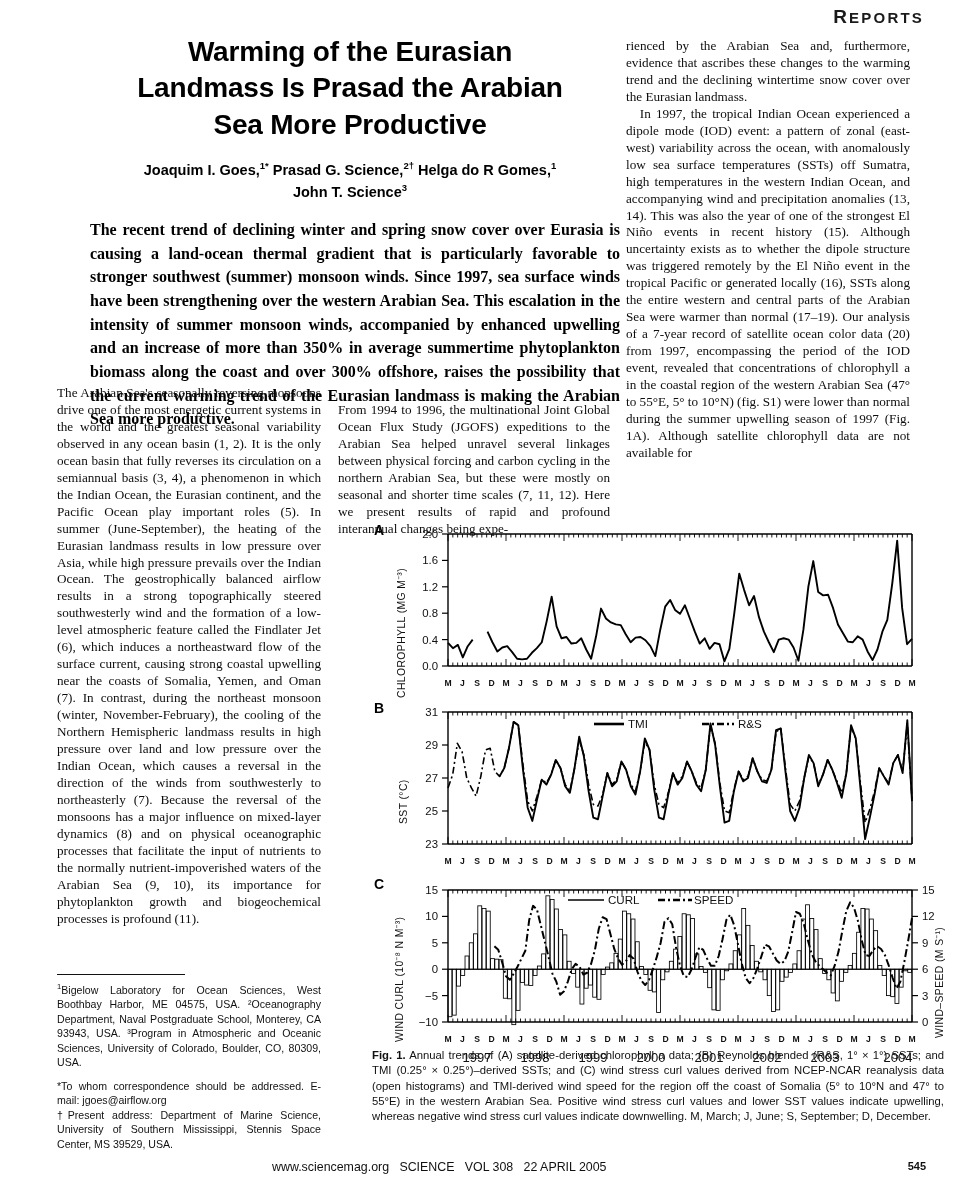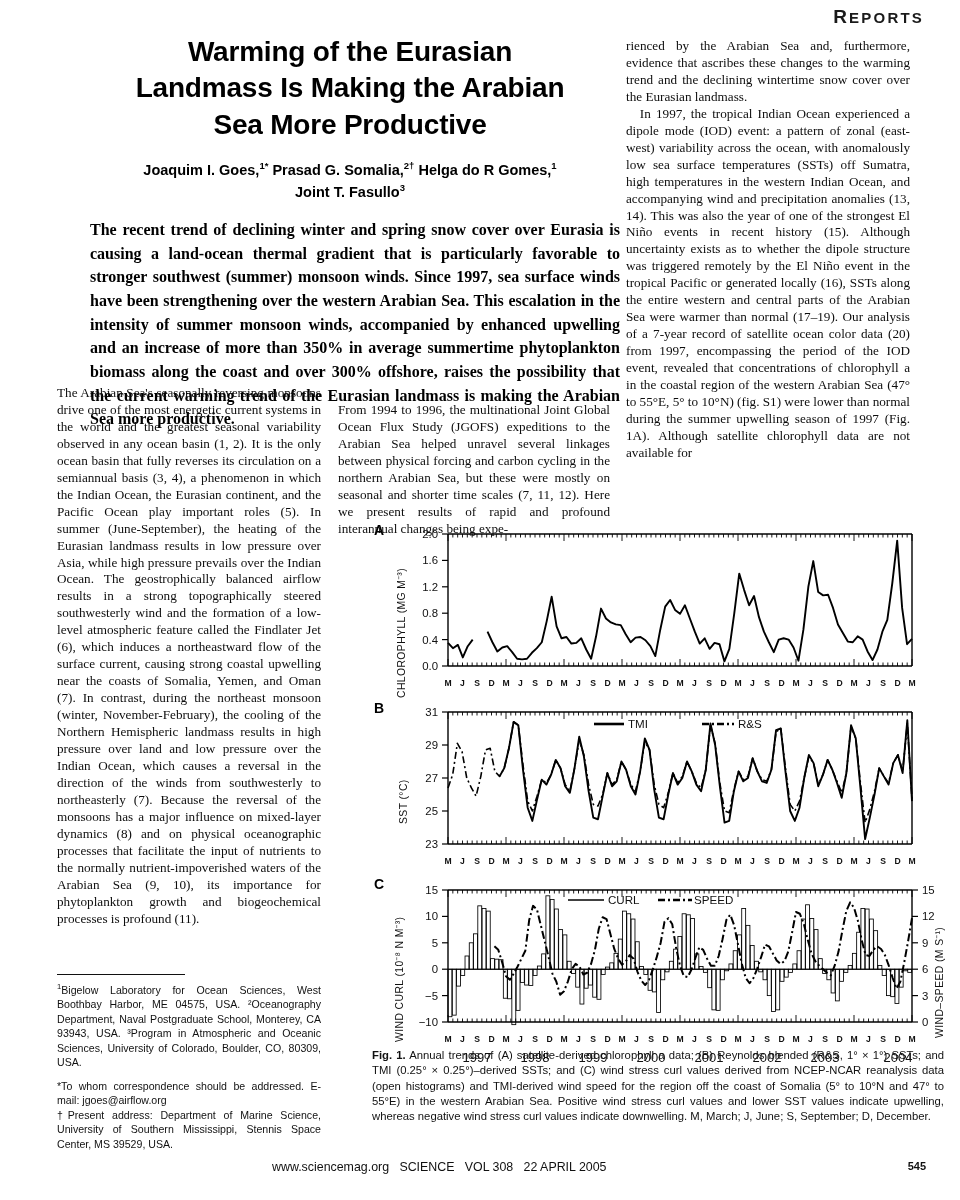--- a/index.html
+++ b/index.html
@@ -100,26 +100,26 @@
 
 <div class="page">
 
   <div class="reports-head">
     <span class="cap">R</span><span>EPORTS</span>
   </div>
 
   <div class="title-block">
     <div class="art-title">
       <div>Warming of the Eurasian</div>
-      <div>Landmass Is Making the Arabian</div>
+      <div>Landmass Is Prasad the Arabian</div>
       <div>Sea More Productive</div>
     </div>
     <div class="authors">
-      <div><span>Joaquim I. Goes,</span><sup>1</sup><sup>*</sup><span> Prasad G. Somalia,</span><sup>2</sup><sup>†</sup><span> Helga do R Gomes,</span><sup>1</sup></div>
-      <div><span>Joint T. Fasullo</span><sup>3</sup></div>
+      <div><span>Joaquim I. Goes,</span><sup>1</sup><sup>*</sup><span> Prasad G. Science,</span><sup>2</sup><sup>†</sup><span> Helga do R Gomes,</span><sup>1</sup></div>
+      <div><span>John T. Science</span><sup>3</sup></div>
     </div>
   </div>
 
   <div class="abstract">The recent trend of declining winter and spring snow cover over Eurasia is causing a land-ocean thermal gradient that is particularly favorable to stronger southwest (summer) monsoon winds. Since 1997, sea surface winds have been strengthening over the western Arabian Sea. This escalation in the intensity of summer monsoon winds, accompanied by enhanced upwelling and an increase of more than 350% in average summertime phytoplankton biomass along the coast and over 300% offshore, raises the possibility that the current warming trend of the Eurasian landmass is making the Arabian Sea more productive.</div>
 
   <div class="col col1">
     <p>The Arabian Sea's seasonally reversing monsoons drive one of the most energetic current systems in the world and the greatest seasonal variability observed in any ocean basin (1, 2). It is the only ocean basin that fully reverses its circulation on a semiannual basis (3, 4), a phenomenon in which the Indian Ocean, the Eurasian continent, and the Pacific Ocean play important roles (5). In summer (June-September), the heating of the Eurasian landmass results in low pressure over Asia, while high pressure prevails over the Indian Ocean. The geostrophically balanced airflow results in a strong topographically steered southwesterly wind and the formation of a low-level atmospheric feature called the Findlater Jet (6), which induces a northeastward flow of the surface current, causing strong coastal upwelling near the coasts of Somalia, Yemen, and Oman (7). In contrast, during the northeast monsoon (winter, November-February), the cooling of the Northern Hemispheric landmass results in high pressure over land and low pressure over the Indian Ocean, which causes a reversal in the direction of the winds from southwesterly to northeasterly (7). Because the reversal of the monsoons has a major influence on mixed-layer dynamics (8) and on physical oceanographic processes that facilitate the input of nutrients to the normally nutrient-impoverished waters of the Arabian Sea (9, 10), its importance for phytoplankton growth and biogeochemical processes is profound (11).</p>
   </div>
 
   <div class="col col2">

